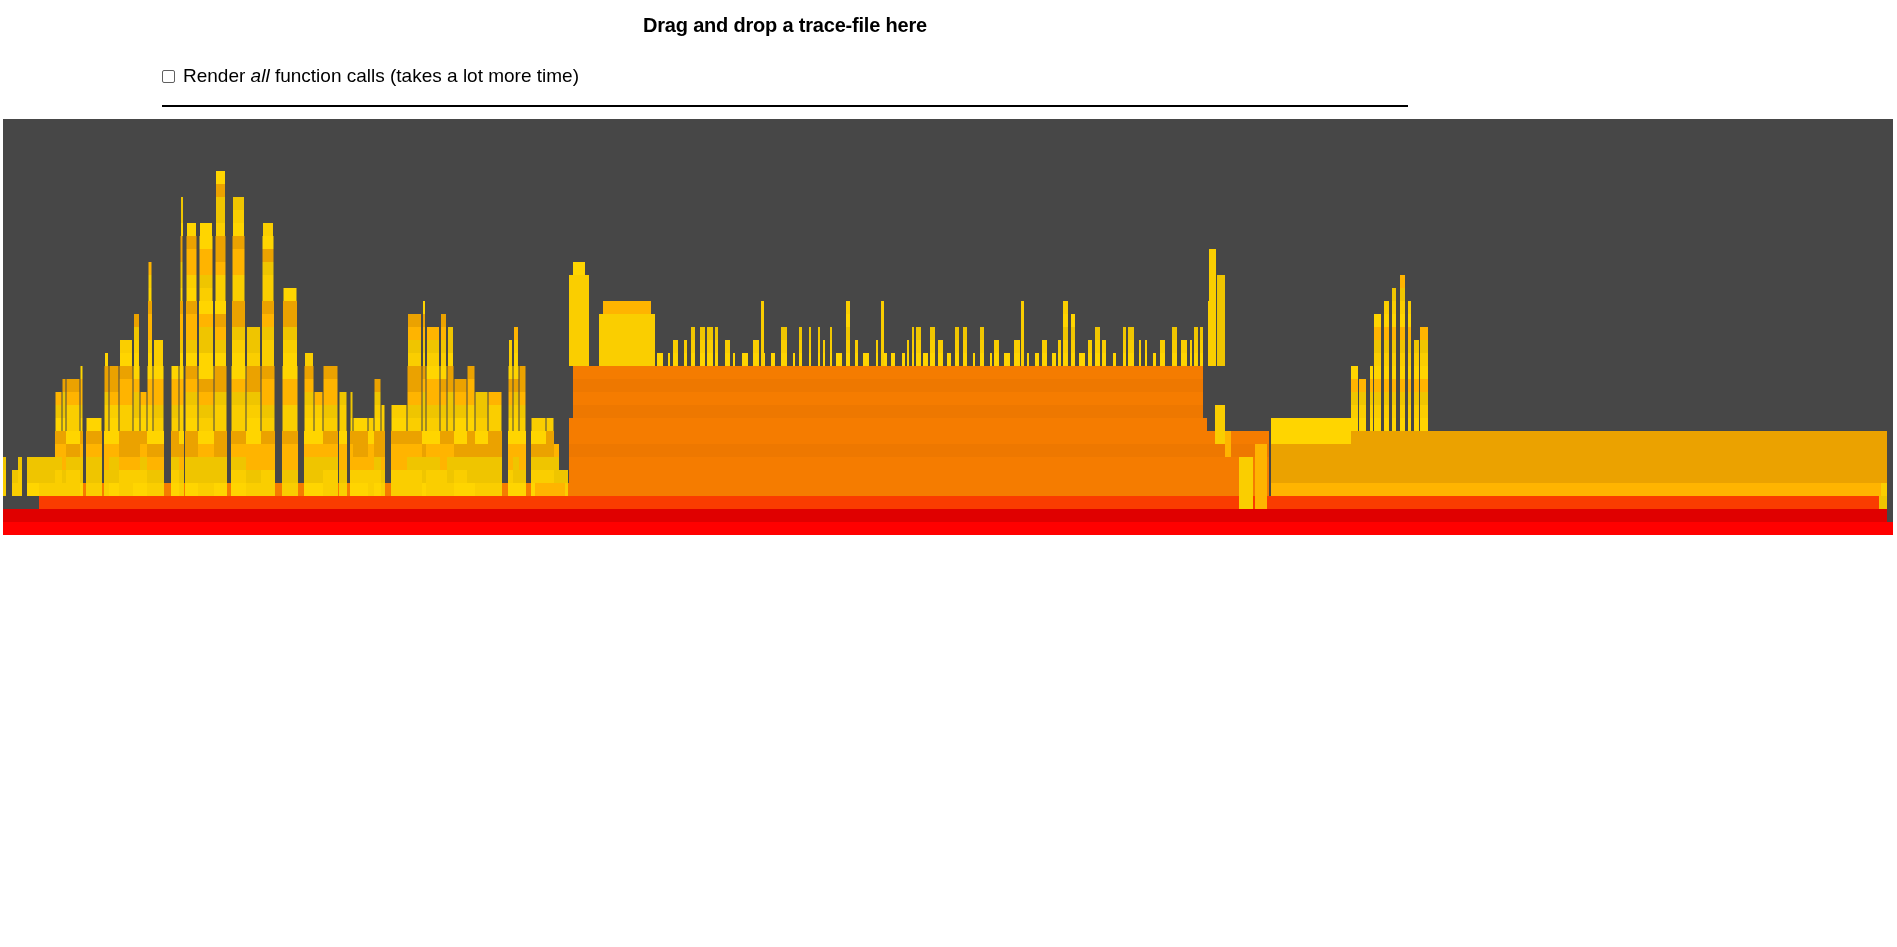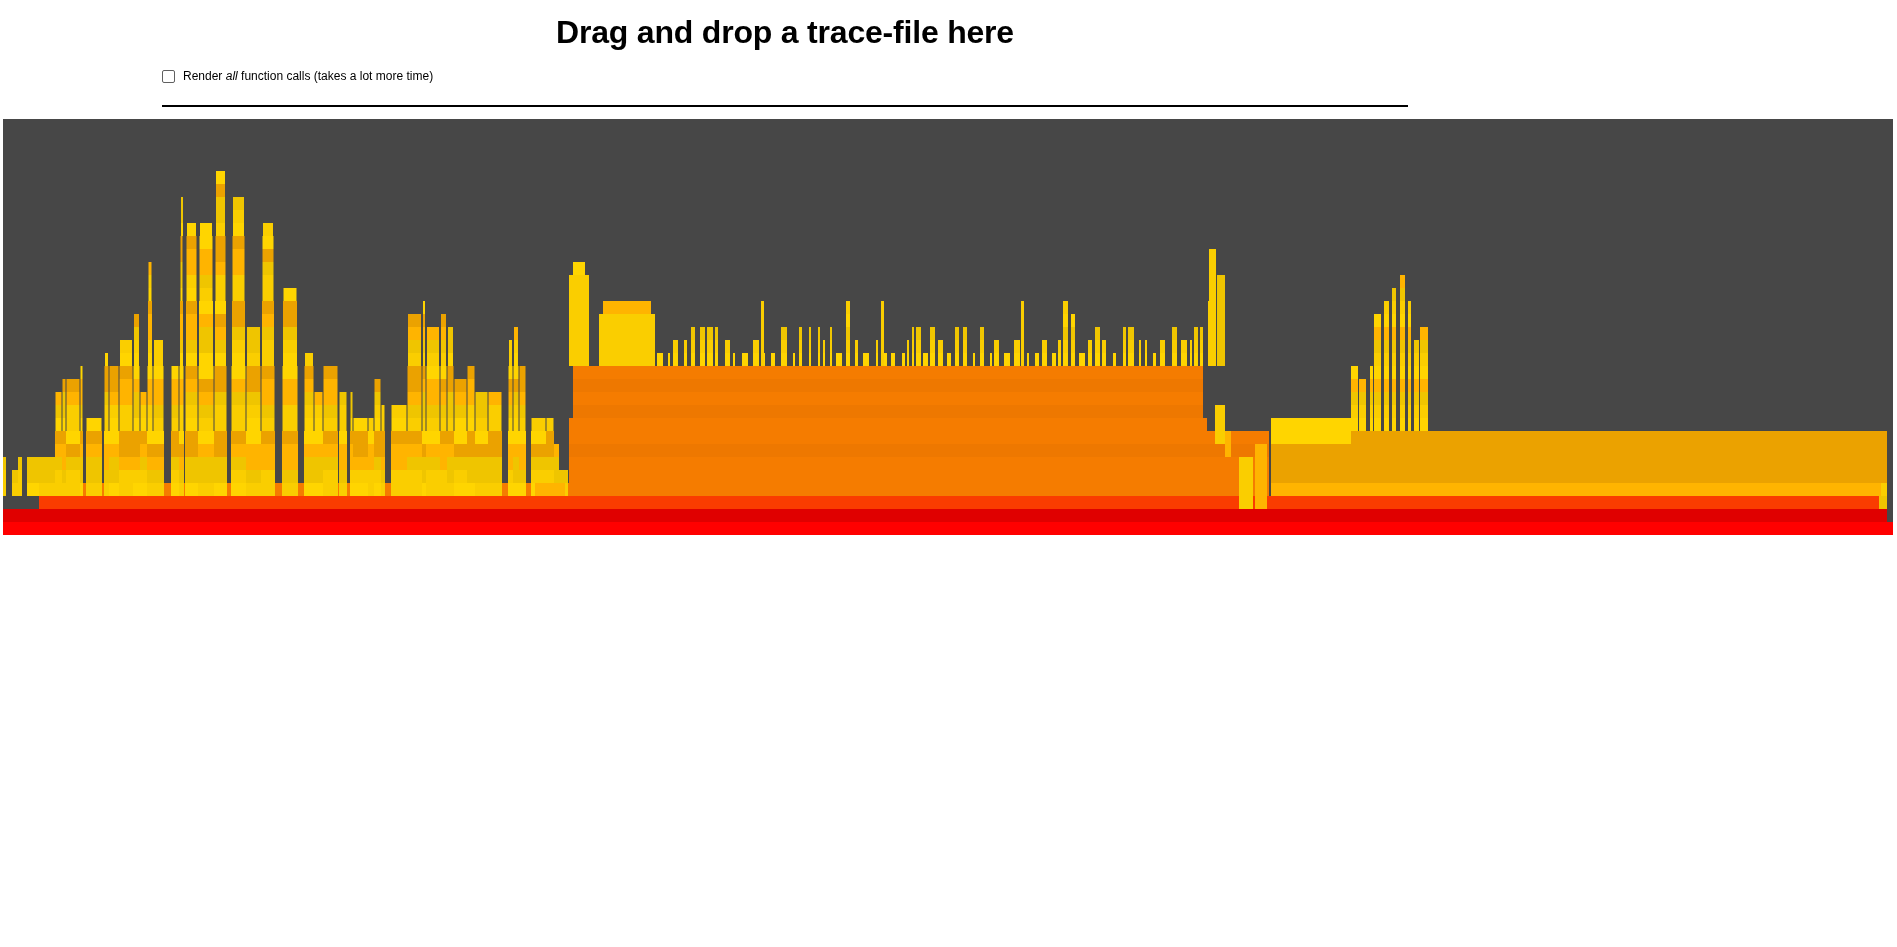--- a/index.html
+++ b/index.html
@@ -8,21 +8,21 @@
     background:#ffffff;
     font-family:"Liberation Sans", sans-serif;
     overflow:hidden;
   }
   .page{position:relative;width:1897px;height:947px;}
 
   .title{
     position:absolute;
     top:14px;left:0;width:1570px;
     text-align:center;
-    font-size:32px;
+    font-size:20px;
     font-weight:bold;
     color:#000000;
     letter-spacing:-0.2px;
   }
 
   .controls{
     position:absolute;
     top:66px;left:162px;
     display:flex;align-items:center;gap:8px;
     height:20px;
@@ -31,21 +31,21 @@
     width:13px;height:13px;
     border:1px solid #606060;
     background:#ffffff;
     border-radius:2px;
     box-sizing:border-box;
     display:inline-block;
     cursor:pointer;
     flex:0 0 auto;
   }
   .checkbox-label{
-    font-size:12px;
+    font-size:19px;
     color:#000000;
     white-space:nowrap;
     cursor:pointer;
   }
   .checkbox-label em{font-style:italic;}
 
   .divider{
     position:absolute;
     top:105px;left:162px;
     width:1246px;height:2px;

